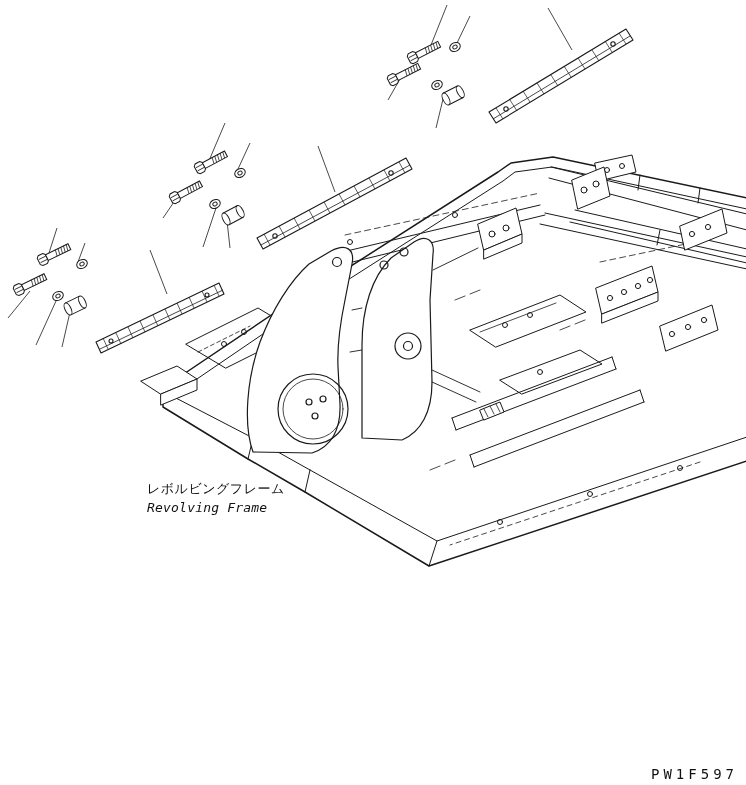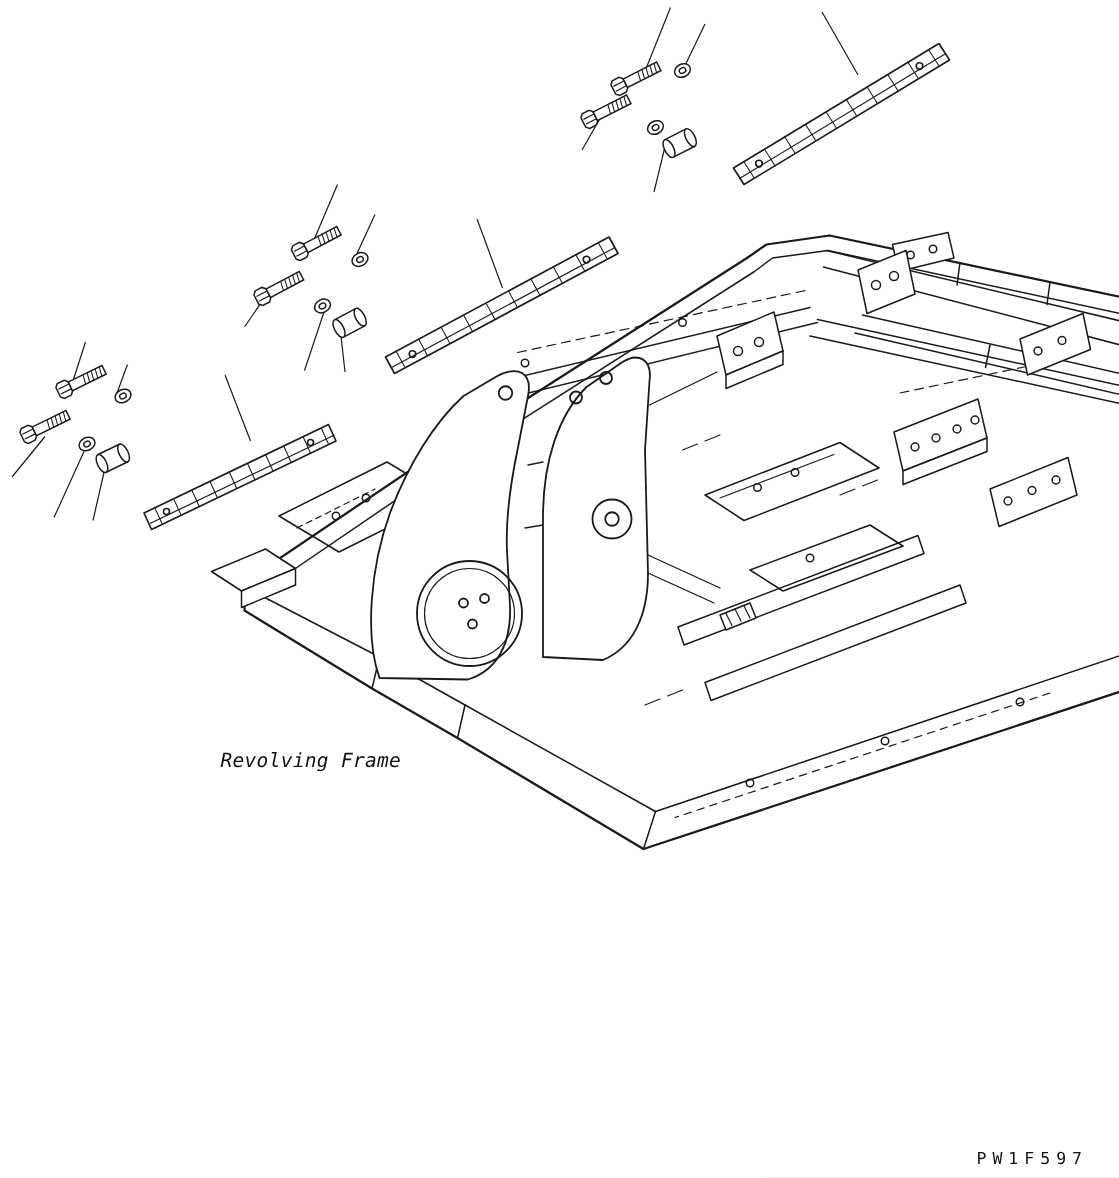--- a/index.html
+++ b/index.html
@@ -16,21 +16,21 @@
     position:absolute;
     font-size:13px;
     line-height:1.4;
     letter-spacing:0.5px;
     white-space:pre;
     color:#111;
   }
   .label.en{letter-spacing:0.2px;}
   .code{
     position:absolute;
-    font-size:11px;
+    font-size:14px;
     letter-spacing:4px;
     white-space:pre;
     color:#111;
   }
 </style>
 </head>
 <body>
 
 <div class="canvas">
 
@@ -255,18 +255,19 @@
         </g>
       <g>
           <use href="#def-washer" transform="translate(58,296) rotate(-26)"></use>
         </g>
       <g>
           <use href="#def-spacer" transform="translate(68,309) rotate(-26)"></use>
         </g>
     </g>
   </svg>
 
+  <div class="label" style="left:147px; top:480px;">レボルビングフレーム</div>
 
   <div class="label en" style="left:147px; top:499px;font-style:italic;">Revolving Frame</div>
 
   <div class="code" style="left:651px; top:766px;">PW1F597</div>
 
 </div>
 
 </body></html>

